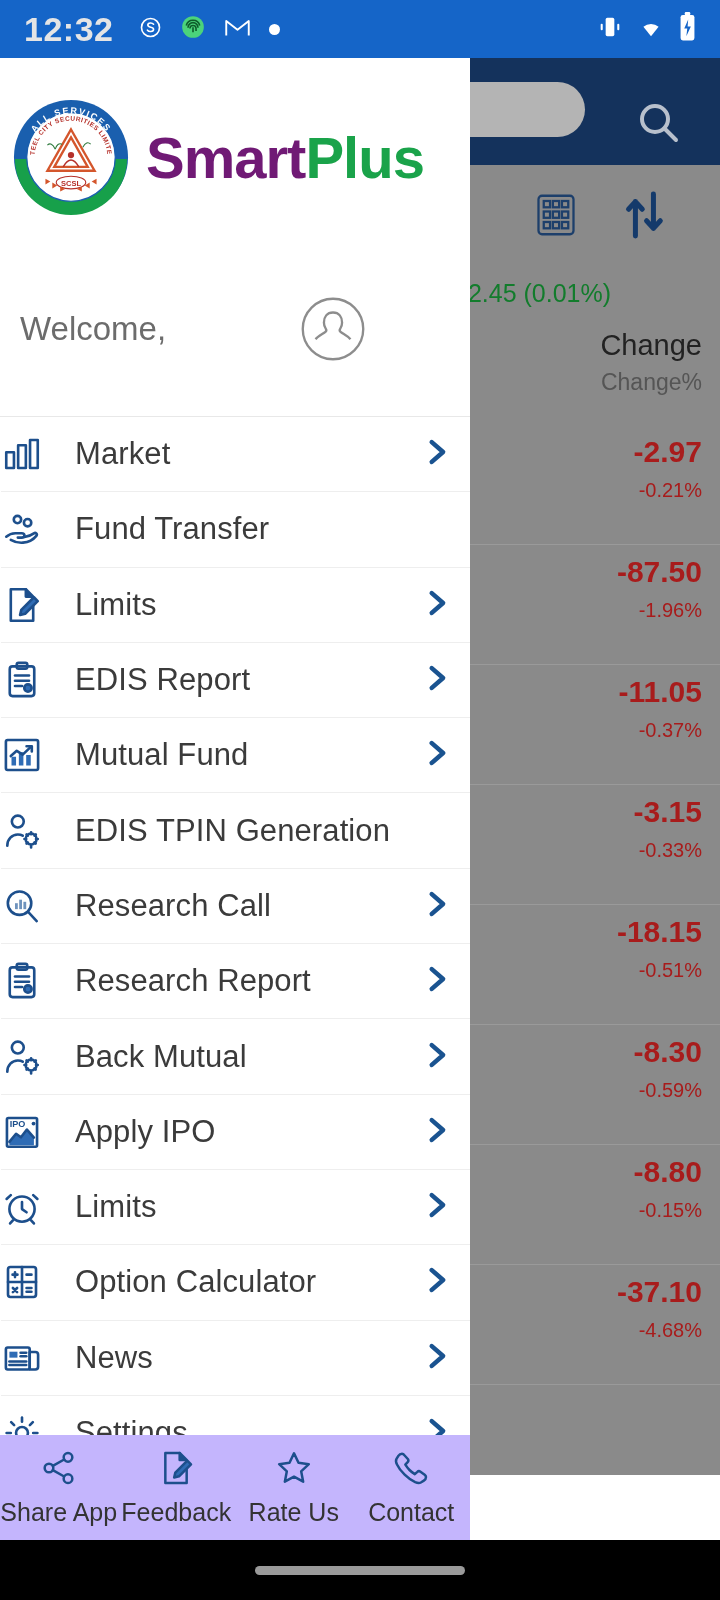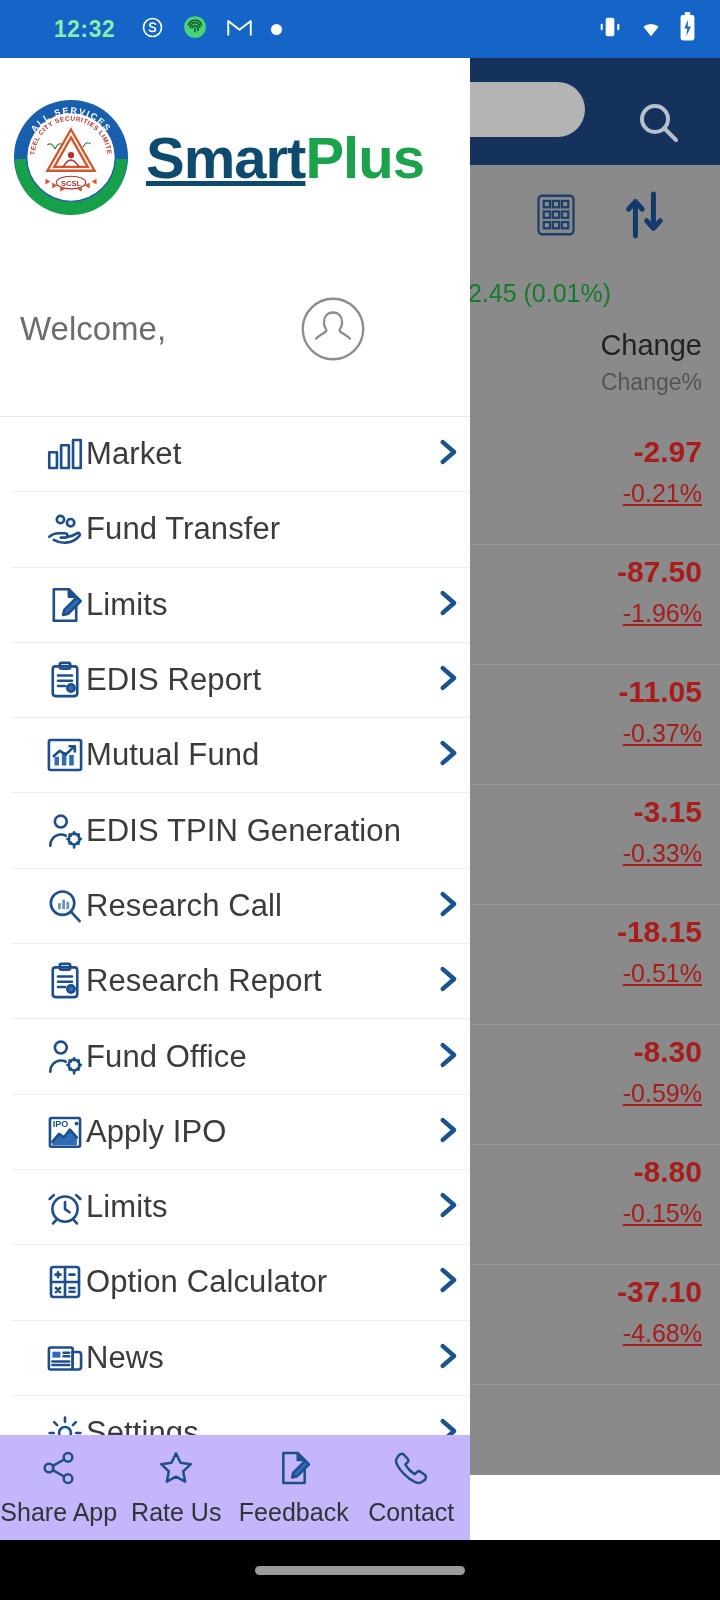--- a/index.html
+++ b/index.html
@@ -31,54 +31,54 @@
   .bg-colhead { position:absolute; left:0; top:160px; width:720px; height:95px;
       padding-right:18px; text-align:right; }
   .bg-colhead .c1 { font-size:29px; color:#222; line-height:40px; }
   .bg-colhead .c2 { font-size:23px; color:#555; line-height:34px; }
 
   .bg-rows { position:absolute; left:0; top:260px; width:720px; }
   .bg-row { height:120px; position:relative; border-bottom:1px solid #9a9a9a; }
   .bg-row .p1 { position:absolute; right:270px; top:12px; font-size:30px; font-weight:bold; color:#a81c1c; }
   .bg-row .p2 { position:absolute; right:270px; top:56px; font-size:26px; color:#3a3a3a; }
   .bg-row .ch1 { position:absolute; right:18px; top:10px; font-size:30px; font-weight:bold; color:#a81c1c; }
-  .bg-row .ch2 { position:absolute; right:18px; top:54px; font-size:25px; color:#a81c1c;text-decoration:underline; }
+  .bg-row .ch2 { position:absolute; right:18px; top:54px; font-size:20px; color:#a81c1c; }
 
   .bg-bottomnav { position:absolute; left:0; top:1417px; width:720px; height:123px;
       background:#8a8a8a; display:flex; }
   .bg-navitem { flex:1; display:flex; flex-direction:column; align-items:center; justify-content:center; gap:8px; }
 
   
   .statusbar { position:absolute; left:0; top:0; width:720px; height:58px; background:#1565c8;
       display:flex; align-items:center; z-index:30; }
-  .sb-time { margin-left:54px; font-size:23px; font-weight:bold; color:#86efac; letter-spacing:.5px; }
+  .sb-time { margin-left:24px; font-size:34px; font-weight:bold; color:#e5e5e5; letter-spacing:.5px; }
   .sb-icons-left { display:flex; align-items:center; gap:18px; margin-left:26px; }
   .sb-right { margin-left:auto; display:flex; align-items:center; gap:14px; margin-right:24px; }
   .sb-dot { width:11px; height:11px; border-radius:50%; background:#fff; }
 
   
   .drawer { position:absolute; left:0; top:58px; width:470px; height:1482px;
       background:#fff; z-index:40; overflow:hidden; }
 
   .logo-row { position:absolute; left:0; top:14px; width:470px; height:170px; display:flex; align-items:center; }
   .seal { margin-left:12px; width:118px; height:118px; position:relative; flex:none; }
   .brand { margin-left:16px; font-size:58px; font-weight:bold; letter-spacing:-1px; }
-  .brand .s1 { color:#0c4a6e;text-decoration:underline; }
+  .brand .s1 { color:#701a75; }
   .brand .s2 { color:#1aa34a; }
 
   .welcome-block { position:absolute; left:0; top:198px; width:520px; height:160px; }
   .welcome-text { position:absolute; left:20px; top:54px; font-size:33px; color:#6c6c6c; }
   .avatar { position:absolute; left:300px; top:40px; width:66px; height:66px; }
 
   .menu-sep { position:absolute; left:0; top:358px; width:470px; height:1px; background:#e8e8e8; }
 
-  .menu { position:absolute; left:12px; top:359px; width:470px; }
+  .menu { position:absolute; left:1px; top:359px; width:470px; }
   .menu-item { position:relative; height:75.3px; border-bottom:1px solid #eeeeee;
       display:flex; align-items:center; }
-  .mi-icon { width:74px; display:flex; align-items:center; justify-content:flex-end; flex:none; }
+  .mi-icon { width:74px; display:flex; align-items:center; justify-content:flex-start; flex:none; }
   .mi-label { font-size:31px; color:#3b3b3b; letter-spacing:.1px; }
   .mi-chev { position:absolute; right:18px; top:50%; transform:translateY(-50%); }
 
   
   .drawer-actions { position:absolute; left:0; bottom:0; width:470px; height:105px;
       background:#c4b5fd; display:flex; z-index:50; }
   .act { flex:1; display:flex; flex-direction:column; align-items:center; justify-content:center; gap:6px; }
   .act .lbl { font-size:25px; color:#333; }
 
   
@@ -426,21 +426,21 @@
         </div>
         <div class="menu-item">
           <span class="mi-icon">
             <svg width="42" height="42" viewBox="0 0 24 24" fill="none" stroke="#1d4f8c" stroke-width="1.5" stroke-linecap="round" stroke-linejoin="round">
               <circle cx="9.6" cy="6.6" r="3.4"></circle>
               <path d="M3.6 20.4c0-3.8 2.7-6.4 6-6.4 1 0 2 .2 2.8.7"></path>
               <circle cx="17.2" cy="16.6" r="3.1"></circle>
               <path d="M17.2 12.8v1M17.2 20.4v1M13.4 16.6h1M20 16.6h1M14.6 14l.7.7M19.1 18.5l.7.7M19.9 14l-.7.7M15.3 18.5l-.7.7"></path>
             </svg>
           </span>
-          <span class="mi-label">Fund Office</span>
+          <span class="mi-label">Back Mutual</span>
           <span class="mi-chev"><svg viewBox="0 0 24 24" width="34" height="34" fill="none" stroke="#1a5390" stroke-width="3.2" stroke-linecap="round" stroke-linejoin="round">
               <path d="M9 5l8 7-8 7"></path>
             </svg></span>
         </div>
         <div class="menu-item">
           <span class="mi-icon">
             <svg width="42" height="42" viewBox="0 0 24 24" fill="none" stroke="#1d4f8c" stroke-width="1.5" stroke-linecap="round" stroke-linejoin="round">
               <rect x="3.4" y="4" width="17.2" height="16.4" rx=".8"></rect>
               <path d="M4.8 17.6 8.6 13l2.8 2 3.4-4.4 4 4.6v4.4H4.8z" fill="#2f6cb5" stroke="none"></path>
               <path d="M4.8 17.6 8.6 13l2.8 2 3.4-4.4 4 4.6"></path>
@@ -521,31 +521,31 @@
               <circle cx="17.4" cy="5.6" r="2.6"></circle>
               <circle cx="6" cy="12" r="2.6"></circle>
               <circle cx="17.4" cy="18.4" r="2.6"></circle>
               <line x1="8.3" y1="10.7" x2="15.1" y2="6.9"></line>
               <line x1="8.3" y1="13.3" x2="15.1" y2="17.1"></line>
             </svg></span>
           <span class="lbl">Share App</span>
         </div>
         <div class="act">
           <span><svg width="40" height="40" viewBox="0 0 24 24" fill="none" stroke="#1d4f8c" stroke-width="1.5" stroke-linecap="round" stroke-linejoin="round">
-              <path d="M12 3.2l2.7 5.7 6.2.8-4.6 4.3 1.2 6.2L12 17.2l-5.5 3 1.2-6.2L3.1 9.7l6.2-.8z"></path>
-            </svg></span>
-          <span class="lbl">Rate Us</span>
-        </div>
-        <div class="act">
-          <span><svg width="40" height="40" viewBox="0 0 24 24" fill="none" stroke="#1d4f8c" stroke-width="1.5" stroke-linecap="round" stroke-linejoin="round">
               <path d="M14.2 3H5.6v18h12.8v-9"></path>
               <path d="M14.2 3l4.2 4.2h-4.2z" fill="#1d4f8c"></path>
               <path d="M18.8 7.6l2.2 2.2-7.2 7.2-2.9.7.7-2.9z" fill="#2f6cb5" stroke="#1d4f8c"></path>
             </svg></span>
           <span class="lbl">Feedback</span>
+        </div>
+        <div class="act">
+          <span><svg width="40" height="40" viewBox="0 0 24 24" fill="none" stroke="#1d4f8c" stroke-width="1.5" stroke-linecap="round" stroke-linejoin="round">
+              <path d="M12 3.2l2.7 5.7 6.2.8-4.6 4.3 1.2 6.2L12 17.2l-5.5 3 1.2-6.2L3.1 9.7l6.2-.8z"></path>
+            </svg></span>
+          <span class="lbl">Rate Us</span>
         </div>
         <div class="act">
           <span><svg width="40" height="40" viewBox="0 0 24 24" fill="none" stroke="#1d4f8c" stroke-width="1.5" stroke-linecap="round" stroke-linejoin="round">
               <path d="M6.6 3.4c-.9 0-1.7.5-2.2 1.3L3.3 6.5c-.5.9-.4 2 .3 3.4 1 2.1 2.6 4.2 4.6 6.1 2 2 4.2 3.5 6.3 4.5 1.4.6 2.5.7 3.4.2l1.8-1.1c.8-.5 1.3-1.3 1.3-2.2 0-.5-.3-1-.8-1.4l-2.5-1.8c-.6-.4-1.4-.4-1.9.1l-1.5 1.4c-1.1-.7-2.2-1.5-3.2-2.5s-1.8-2.1-2.5-3.2l1.4-1.5c.5-.5.5-1.3.1-1.9L7.9 4.2c-.3-.5-.8-.8-1.3-.8z"></path>
             </svg></span>
           <span class="lbl">Contact</span>
         </div>
       </div>
   </div>
 

